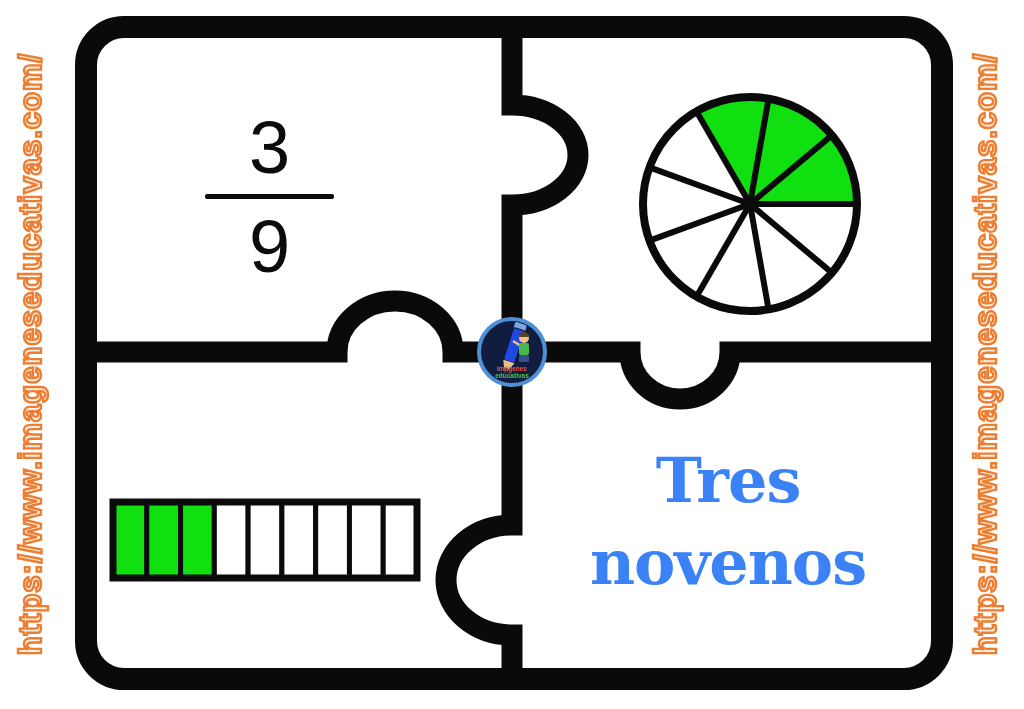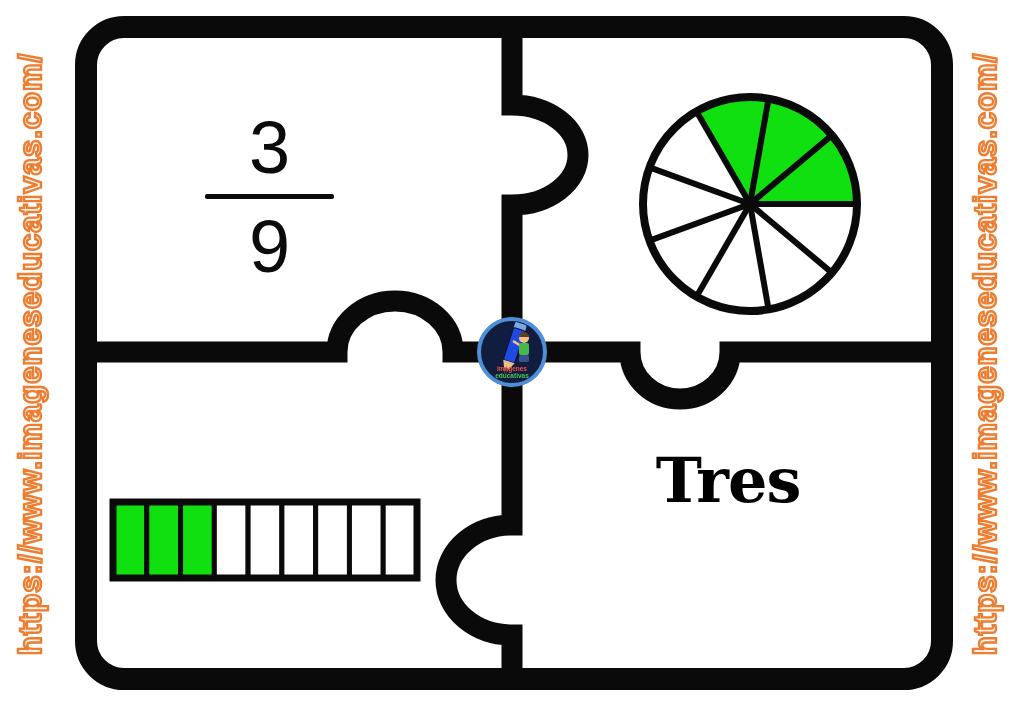--- a/index.html
+++ b/index.html
@@ -12,21 +12,21 @@
     -webkit-text-stroke:2.4px #ed7d31;}
   #wm-left{left:31px;top:354px;transform:translate(-50%,-50%) rotate(-90deg);}
   #wm-right{left:986px;top:354px;transform:translate(-50%,-50%) rotate(-90deg);}
 
   .fraction{position:absolute;left:205px;top:106px;width:129px;text-align:center;color:#0b0b0b;}
   .fraction .num,.fraction .den{font-size:74px;line-height:84px;font-weight:400;}
   .fraction .frac-bar{height:5px;background:#0b0b0b;border-radius:2px;margin:4px 0 6px 0;}
 
   .word-label{position:absolute;left:557px;top:440px;width:342px;text-align:center;
     font-family:"DejaVu Serif",serif;font-weight:700;font-size:62px;line-height:82px;
-    color:#000000;letter-spacing:-1px;}
+    color:#3b82f6;letter-spacing:-1px;}
 </style>
 </head>
 <body>
 
 <div id="stage">
 
   <svg id="scene" width="1024" height="709" viewBox="0 0 1024 709">
 
     <rect x="86" y="27" width="856" height="652" rx="38" fill="#ffffff" stroke="#0a0a0a" stroke-width="22"></rect>
 
@@ -84,18 +84,19 @@
   </svg>
 
   <div class="fraction">
     <div class="num">3</div>
     <div class="frac-bar"></div>
     <div class="den">9</div>
   </div>
 
   <div class="word-label">
     <div>Tres</div>
+    <div>novenos</div>
   </div>
 
   <span id="wm-left" class="watermark">https://www.imageneseducativas.com/</span>
   <span id="wm-right" class="watermark">https://www.imageneseducativas.com/</span>
 
 </div>
 
 </body></html>

